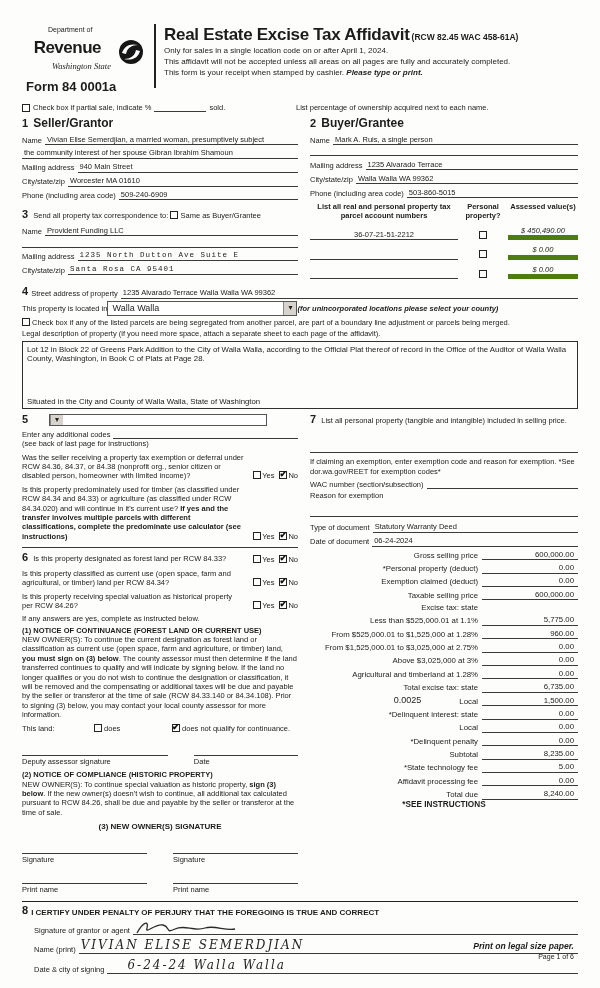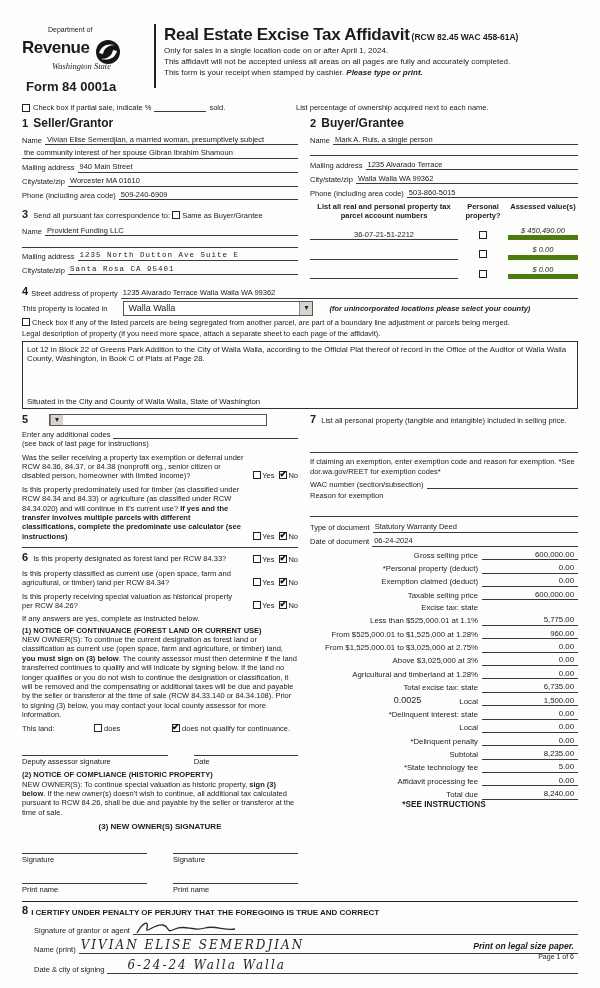--- a/index.html
+++ b/index.html
@@ -5,21 +5,21 @@
   * { margin:0; padding:0; box-sizing:border-box; }
   body { background:#fff; font-family:"Liberation Sans", sans-serif; }
   .page { width:600px; height:988px; background:#fdfdfc; color:#1c1c1c;
           padding:22px 22px 0 22px; position:relative; overflow:hidden;
           font-size:7.5px; line-height:1.25; }
 
   
   .hdr { display:flex; }
   .logoblk { width:122px; text-align:center; padding-top:4px; }
   .deptof { font-size:7px; text-align:left; margin-left:26px; }
-  .logorow { display:flex; align-items:center; justify-content:flex-start; gap:6px; }
+  .logorow { display:flex; align-items:center; justify-content:flex-end; gap:17px; }
   .revenue { font-weight:bold; font-size:17px; letter-spacing:-0.5px; }
   .wastate { font-family:"Liberation Serif", serif; font-style:italic; font-size:8.5px; margin-left:30px; text-align:left; }
   .formno { font-weight:bold; font-size:13px; margin-top:8px; text-align:left; margin-left:4px; }
   .vline { width:2px; background:#222; margin:2px 8px 8px 10px; }
   .titleblk { flex:1; padding-top:2px; }
   .title { font-size:17px; font-weight:bold; letter-spacing:-0.3px; display:inline; }
   .rcw { font-size:8.5px; font-weight:bold; }
   .hnote { font-size:8px; margin-top:1px; }
   .it { font-style:italic; }
   .b { font-weight:bold; }
@@ -160,21 +160,21 @@
           <span class="flab">City/state/zip</span>
         <span class="fill"><span>Worcester MA 01610</span></span>
         </div>
       <div class="frow">
           <span class="flab">Phone (including area code)</span>
         <span class="fill"><span>509-240-6909</span></span>
         </div>
 
       <div style="margin-top:8px;">
         <span class="secn">3</span>
-        <span>Send all pursuant tax correspondence to:</span>
+        <span>Send all property tax correspondence to:</span>
         <span class="cb"></span>
         <span>Same as Buyer/Grantee</span>
       </div>
       <div class="frow">
           <span class="flab">Name</span>
         <span class="fill"><span>Provident Funding LLC</span></span>
         </div>
       <div class="frow">
           <span class="fill"></span>
         </div>
@@ -233,21 +233,21 @@
       </div>
     </div>
   </div>
 
   <div style="margin-top:6px;">
     <div class="frow" style="margin-top:0;">
       <span class="secn">4</span>
       <span class="flab">Street address of property</span>
       <span class="fill"><span>1235 Alvarado Terrace Walla Walla WA 99362</span></span>
     </div>
-    <div style="display:flex; align-items:center; margin-top:2px; gap:16px;">
+    <div style="display:flex; align-items:center; margin-top:2px; gap:0;">
       <span>This property is located in</span>
       <span class="dd" style="width:190px;">
         <span class="ddval" style="flex:1;">Walla Walla</span>
         <span class="ddbtn"></span>
       </span>
       <span class="b it">(for unincorporated locations please select your county)</span>
     </div>
     <div style="margin-top:2.5px;">
       <span class="cb"></span>
       <span>Check box if any of the listed parcels are being segregated from another parcel, are part of a boundary line adjustment or parcels being merged.</span>

